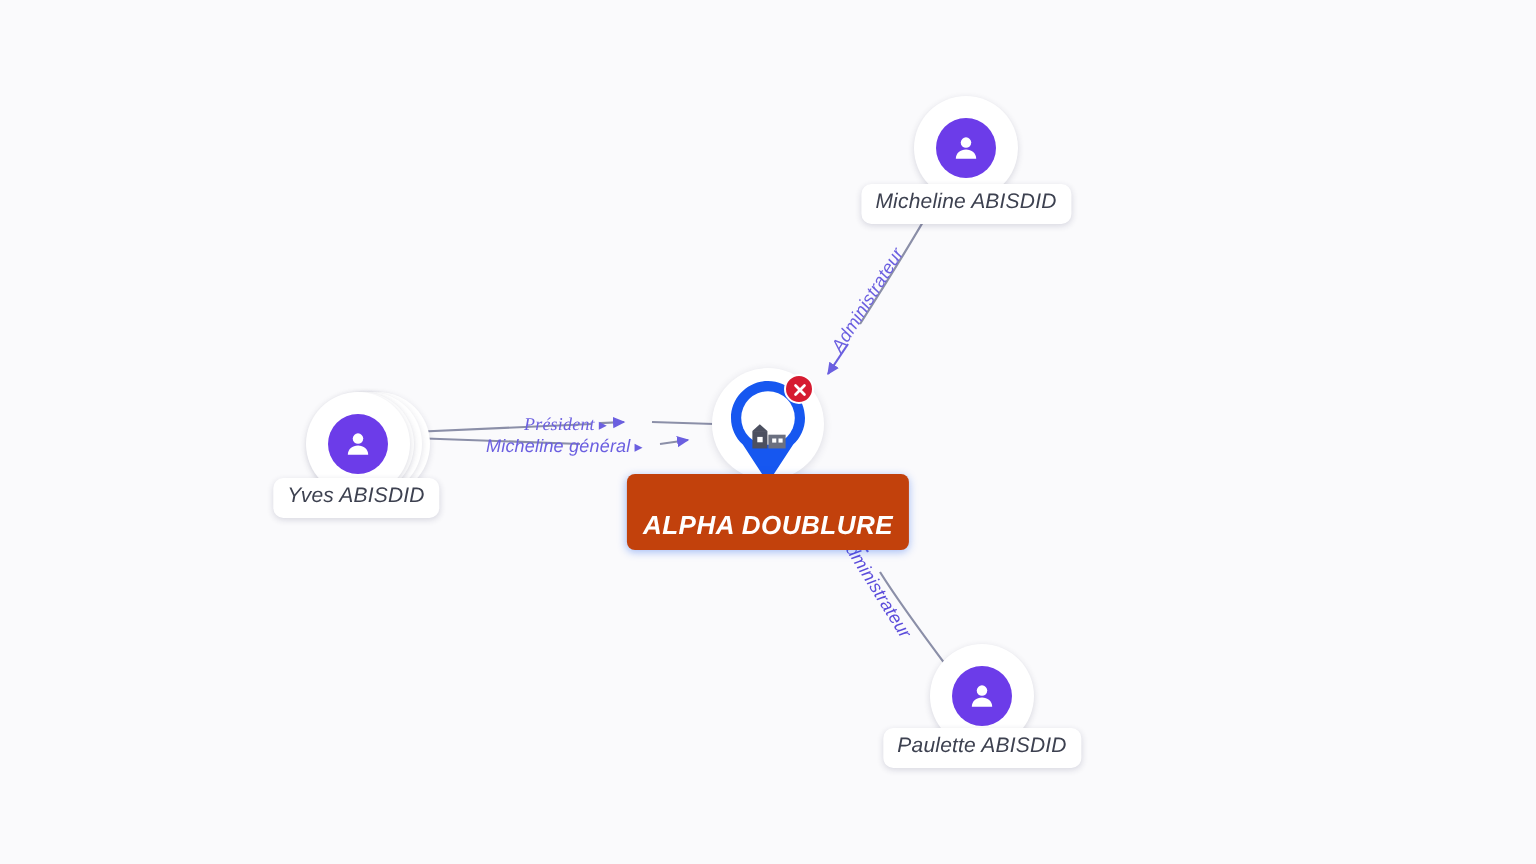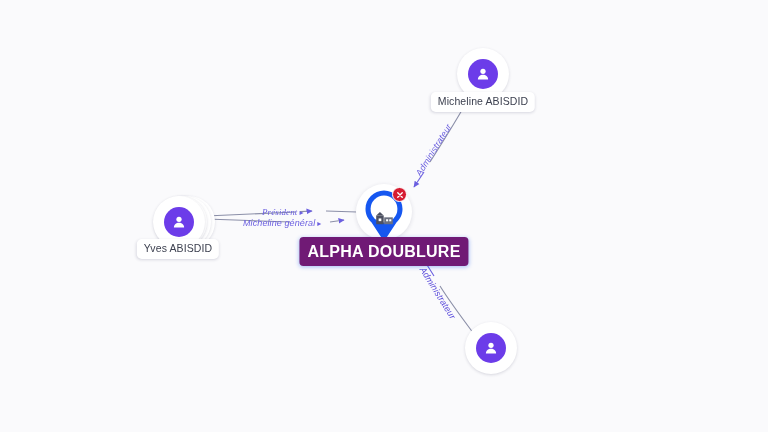--- a/index.html
+++ b/index.html
@@ -146,30 +146,31 @@
     transform: translate(-50%, 0);
     white-space: nowrap;
     font-size: 10.5px;
     line-height: 1.25;
     padding: 3px 7px 3.5px 7px;
     border-radius: 5px;
     background: #ffffff;
     color: #3d4150;
     box-shadow: 0 1px 3px rgba(40, 40, 80, 0.16);
     letter-spacing: 0.1px;
+    font-style: italic;
   }
   .node-label.company {
-    background: #701a75;
+    background: #c2410c;
     color: #ffffff;
     font-weight: bold;
-    font-size: 16px;
+    font-size: 13px;
     letter-spacing: 0.25px;
     box-shadow: 0 1px 4px rgba(22, 87, 240, 0.38);
     border-radius: 4px;
-    padding: 5px 8px 4px 8px;
+    padding: 18px 8px 4px 8px;
   }
 
   
   .edge-label {
     position: absolute;
     white-space: nowrap;
     font-style: italic;
     font-size: 9px;
     color: #6b5fe0;
     letter-spacing: 0.1px;
@@ -254,20 +255,21 @@
 
   <div class="node person-node" style="left:491px; top:348px;">
     <div class="person-halo"></div>
     <div class="person-avatar">
       <svg width="18" height="18" viewBox="0 0 24 24" aria-hidden="true">
         <circle cx="12" cy="8.4" r="3.5" fill="#ffffff"></circle>
         <path d="M5.2 19.2c0-3.9 3.1-6.2 6.8-6.2s6.8 2.3 6.8 6.2z" fill="#ffffff"></path>
       </svg>
     </div>
   </div>
+  <div class="node-label" style="left:491px; top:364px;">Paulette ABISDID</div>
 
   <div class="node company-node" style="left:384px; top:214px;">
     <div class="company-halo"></div>
     <div class="pin-wrap">
       <svg width="44" height="56" viewBox="0 0 44 56" aria-hidden="true">
         <path d="M22 2.5c-10.2 0-18.5 8.3-18.5 18.5 0 5.3 2.3 10 5.9 13.3L22 53.5l12.6-19.2c3.6-3.3 5.9-8 5.9-13.3C40.5 10.8 32.2 2.5 22 2.5z" fill="#1657f0"></path>
         <circle cx="22" cy="21" r="13.4" fill="#ffffff"></circle>
       </svg>
       <div class="company-icon">
         <svg width="19" height="17" viewBox="0 0 24 20" aria-hidden="true">

